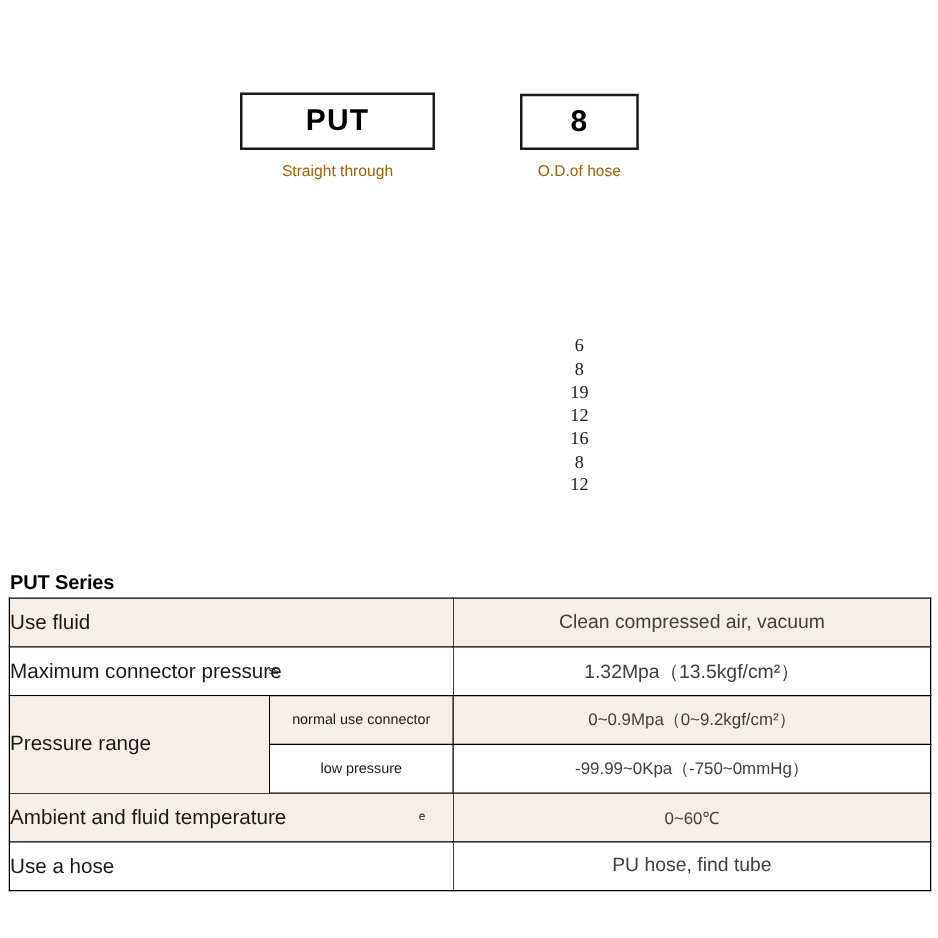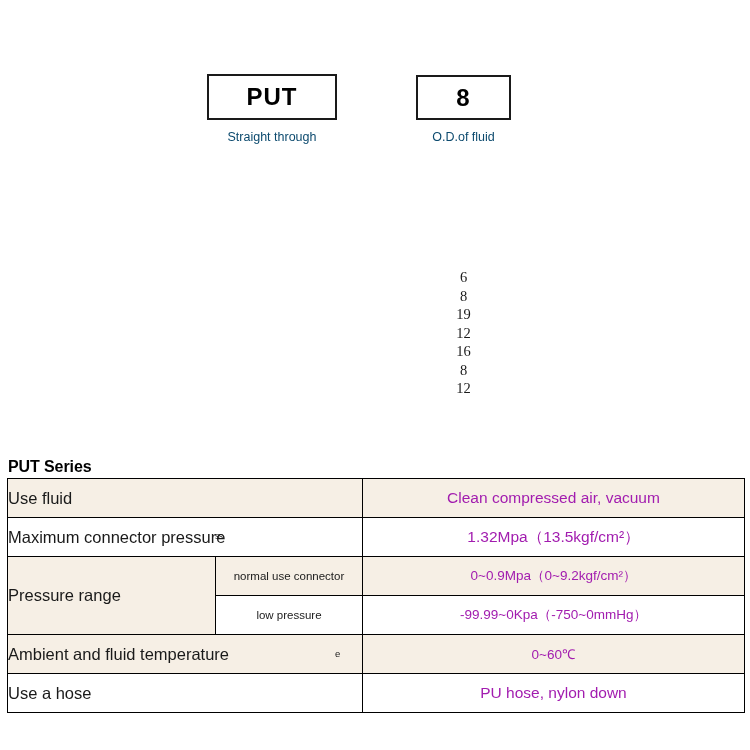--- a/index.html
+++ b/index.html
@@ -40,21 +40,21 @@
   
   .code-row {
     position: relative;
     height: 90px;
     margin-top: 30px;
   }
   .code-col {
     position: absolute;
     text-align: center;
   }
-  .code-col.col-series { left: 207px; top: 0; width: 130px; }
+  .code-col.col-series { left: 192px; top: 0; width: 156px; }
   .code-col.col-size   { left: 416px; top: 1px; width: 95px; }
 
   .code-box {
     border: 2px solid #1a1a1a;
     background: #ffffff;
     box-sizing: border-box;
     display: flex;
     align-items: center;
     justify-content: center;
     font-weight: bold;
@@ -64,21 +64,21 @@
   .col-series .code-box {
     height: 46px;
     font-size: 24px;
   }
   .col-size .code-box {
     height: 45px;
     font-size: 24px;
   }
   .code-caption {
     font-size: 12.5px;
-    color: #0c4a6e;
+    color: #a16207;
     margin-top: 10px;
     white-space: nowrap;
   }
 
   
   .options {
     position: absolute;
     left: 416px;
     top: 268px;
     width: 95px;
@@ -120,21 +120,21 @@
 
   .cell-label {
     font-size: 16.5px;
     color: #1a1a1a;
     padding: 0 0 0 10px;
     height: 38px;
     position: relative;
   }
   .cell-value {
     font-size: 15.5px;
-    color: #a21caf;
+    color: #404040;
     text-align: center;
     height: 38px;
   }
   .cell-value.small { font-size: 13.5px; }
   .cell-sub {
     font-size: 11.5px;
     color: #1a1a1a;
     text-align: center;
     height: 38px;
   }
@@ -167,21 +167,21 @@
 
 <div class="code-row">
 
   <div class="code-col col-series">
     <div class="code-box">PUT</div>
     <div class="code-caption">Straight through</div>
   </div>
 
   <div class="code-col col-size">
     <div class="code-box">8</div>
-    <div class="code-caption">O.D.of fluid</div>
+    <div class="code-caption">O.D.of hose</div>
   </div>
 
 </div>
 
 <div class="options">
   <div class="option-item">6</div>
   <div class="option-item">8</div>
   <div class="option-item">19</div>
   <div class="option-item">12</div>
   <div class="option-item">16</div>
@@ -226,17 +226,17 @@
     <tr class="row-beige">
       <td class="cell-label" colspan="2">
         <span>Ambient and fluid temperature</span>
         <span class="artifact-e">e</span>
       </td>
       <td class="cell-value small">0~60℃</td>
     </tr>
 
     <tr class="row-white">
       <td class="cell-label" colspan="2">Use a hose</td>
-      <td class="cell-value">PU hose, nylon down</td>
+      <td class="cell-value">PU hose, find tube</td>
     </tr>
 
   </tbody>
 </table>
 
 </body></html>

